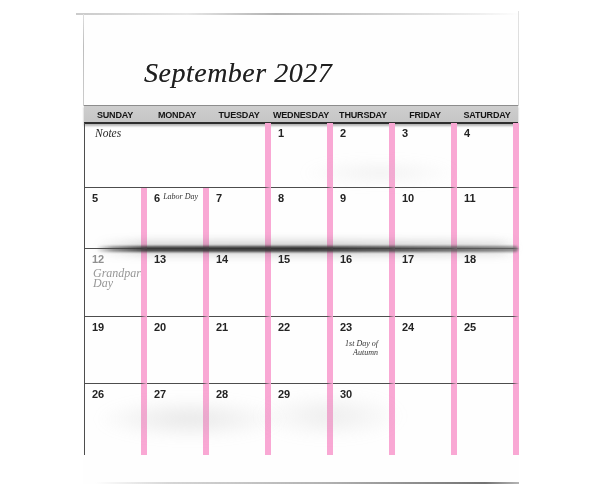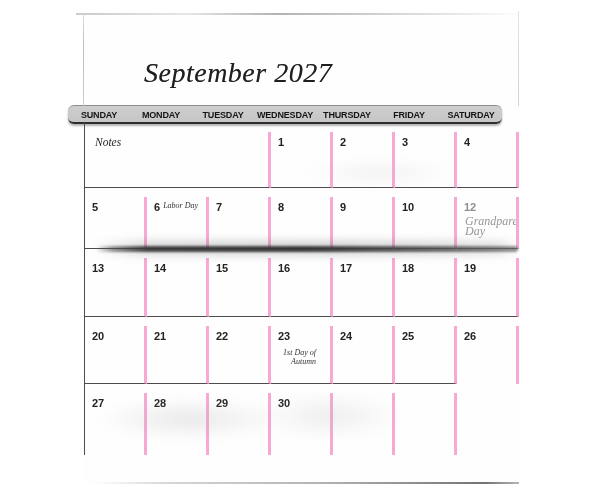--- a/index.html
+++ b/index.html
@@ -10,44 +10,43 @@
 
   .title{
     position:absolute;left:144px;top:57px;margin:0;
     font-family:"Liberation Serif",serif;font-style:italic;font-weight:normal;
     font-size:28px;line-height:32px;color:#1f1f1f;letter-spacing:.5px;
     text-shadow:0 0 .5px rgba(30,30,30,.55);
   }
 
   
   .weekday-header{
-    position:absolute;left:68px;top:105px;width:434px;height:16px;
+    position:absolute;left:84px;top:105px;width:434px;height:16px;
     background:linear-gradient(#cecece,#c6c6c6);
     border-top:1px solid #8d8d8d;
     border-bottom:2px solid #2e2e2e;
     box-shadow:0 2px 2px rgba(40,40,40,.35);
     display:grid;grid-template-columns:repeat(7,62px);
     box-sizing:content-box;
-    border-radius:6px;
   }
   .weekday-cell{
     font-size:9.5px;font-weight:bold;color:#141414;text-align:center;
     padding-top:3px;transform:scaleX(.95);letter-spacing:-.2px;white-space:nowrap;
   }
 
   
   .grid{
     position:absolute;left:84px;top:123px;width:434px;
     display:grid;grid-template-columns:repeat(7,62px);
     grid-template-rows:65px 61px 68px 67px 71px;
     border-left:1px solid #4d4d4d;box-sizing:border-box;
   }
   .cell{
-    border-right:3px solid #f9a8d4;border-bottom:1px solid #4d4d4d;
-    box-sizing:border-box;overflow:hidden;position:relative;margin-top:9px;
+    border-right:6px solid #f9a8d4;border-bottom:1px solid #4d4d4d;
+    box-sizing:border-box;overflow:hidden;position:relative;
   }
   .cell.last-row{border-bottom:none;}
   .cell.notes{grid-column:span 3;}
   .date-num{
     display:inline-block;padding:2px 0 0 7px;
     font-size:11px;font-weight:bold;color:#232323;line-height:12px;
   }
   .notes-label{
     display:block;padding:4px 0 0 10px;
     font-family:"Liberation Serif",serif;font-style:italic;
@@ -126,20 +125,21 @@
       <div class="cell"><span class="date-num">1</span></div>
       <div class="cell"><span class="date-num">2</span></div>
       <div class="cell"><span class="date-num">3</span></div>
       <div class="cell"><span class="date-num">4</span></div>
       <div class="cell"><span class="date-num">5</span></div>
       <div class="cell"><span class="date-num">6</span><span class="holiday-inline">Labor Day</span></div>
       <div class="cell"><span class="date-num">7</span></div>
       <div class="cell"><span class="date-num">8</span></div>
       <div class="cell"><span class="date-num">9</span></div>
       <div class="cell"><span class="date-num">10</span></div>
+      <div class="cell"><span class="date-num">11</span></div>
       <div class="cell faded"><span class="date-num">12</span><span class="holiday-below">Grandparents Day</span></div>
       <div class="cell"><span class="date-num">13</span></div>
       <div class="cell"><span class="date-num">14</span></div>
       <div class="cell"><span class="date-num">15</span></div>
       <div class="cell"><span class="date-num">16</span></div>
       <div class="cell"><span class="date-num">17</span></div>
       <div class="cell"><span class="date-num">18</span></div>
       <div class="cell"><span class="date-num">19</span></div>
       <div class="cell"><span class="date-num">20</span></div>
       <div class="cell"><span class="date-num">21</span></div>

